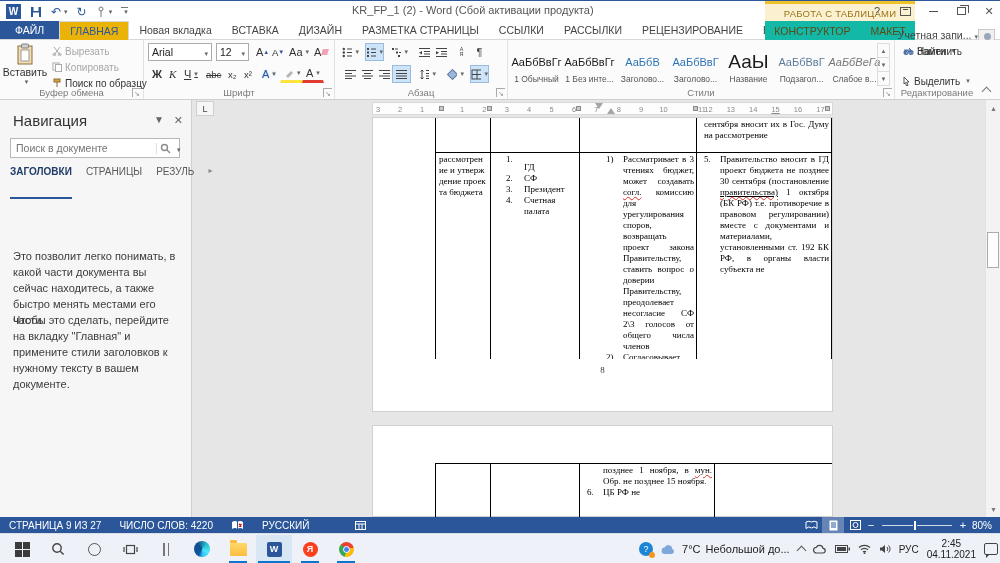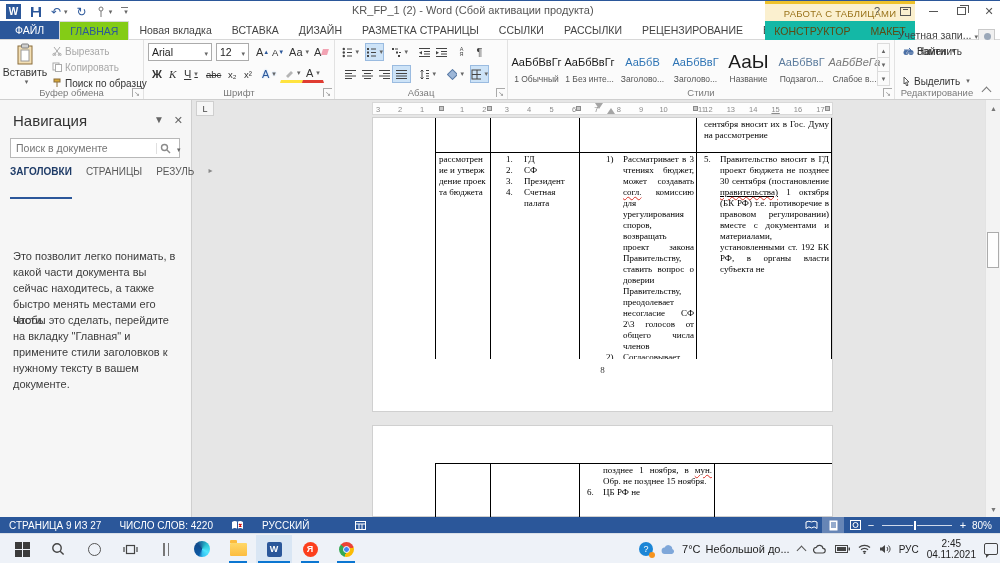--- a/index.html
+++ b/index.html
@@ -20,21 +20,21 @@
   .mini-bar{width:9px;height:1px;background:#555;display:inline-block}
   .restore-ic{width:9px;height:8px;border:1px solid #555;position:relative}
   .restore-ic:before{content:"";position:absolute;left:2px;top:-3px;width:8px;height:7px;border:1px solid #555;border-bottom:none;border-left:none}
   .ribopt-ic{width:11px;height:9px;border:1px solid #555;position:relative}
   .ribopt-ic:before{content:"";position:absolute;left:2px;top:1px;width:5px;height:1px;background:#555}
 
   
   #tabrow{position:absolute;left:0;top:21px;width:1000px;height:19px;background:#fff;border-bottom:1px solid #d8d8d8;display:flex;align-items:stretch;font-size:10.5px}
   .tab{padding:0 10px;display:flex;align-items:center;color:#444;white-space:nowrap}
   .tab.file{background:#2b579a;color:#fff;padding:0 15px}
-  .tab.active{background:#84cc16;color:#2b579a;border:1px solid #d8d8d8;border-bottom:none;margin-bottom:-1px;z-index:2}
+  .tab.active{background:#eab308;color:#2b579a;border:1px solid #d8d8d8;border-bottom:none;margin-bottom:-1px;z-index:2}
   #ctx-tabzone{position:absolute;left:765px;top:0;width:150px;height:19px;background:#14b8a6;display:flex;align-items:stretch;justify-content:center}
   #ctx-tabzone .tab{color:#5c4a12}
   #account{position:absolute;right:5px;top:8px;height:19px;display:flex;align-items:flex-start;gap:0;font-size:10.5px;color:#444}
   .dd:after{content:"▾";font-size:7px;color:#666;margin-left:3px}
   #avatar{width:17px;height:17px;background:#f0f0f0;border:1px solid #c9c9c9;position:relative;overflow:hidden}
   #avatar:before{content:"";position:absolute;left:5px;top:3px;width:7px;height:7px;border-radius:50%;background:#9aa7b8}
   #avatar:after{content:"";position:absolute;left:2px;top:10px;width:13px;height:8px;border-radius:6px 6px 0 0;background:#9aa7b8}
 
   
   #ribbon{position:absolute;left:0;top:40px;width:1000px;height:60px;background:#fbfbfb;border-bottom:1px solid #cfcfcf}
@@ -556,21 +556,21 @@
             <div class="tcell c2"></div>
             <div class="tcell c3"></div>
             <div class="tcell c4 just">сентября вносит их в Гос. Думу на рассмотрение</div>
           </div>
           <div class="trow" style="height:206px">
             <div class="tcell c1">рассмотрение и утверждение проекта бюджета</div>
             <div class="tcell c2">
                 <div class="list">
                   <div class="li2">
                     <span class="m2">1.</span>
-                    <span style="flex: 1 1 0%;">ГД</span>
+                    <span style="flex: 1 1 0%; margin-top: 8px;">ГД</span>
                   </div>
                   <div class="li2">
                     <span class="m2">2.</span>
                     <span style="flex: 1 1 0%;">СФ</span>
                   </div>
                   <div class="li2">
                     <span class="m2">3.</span>
                     <span style="flex: 1 1 0%;">Президент</span>
                   </div>
                   <div class="li2">

